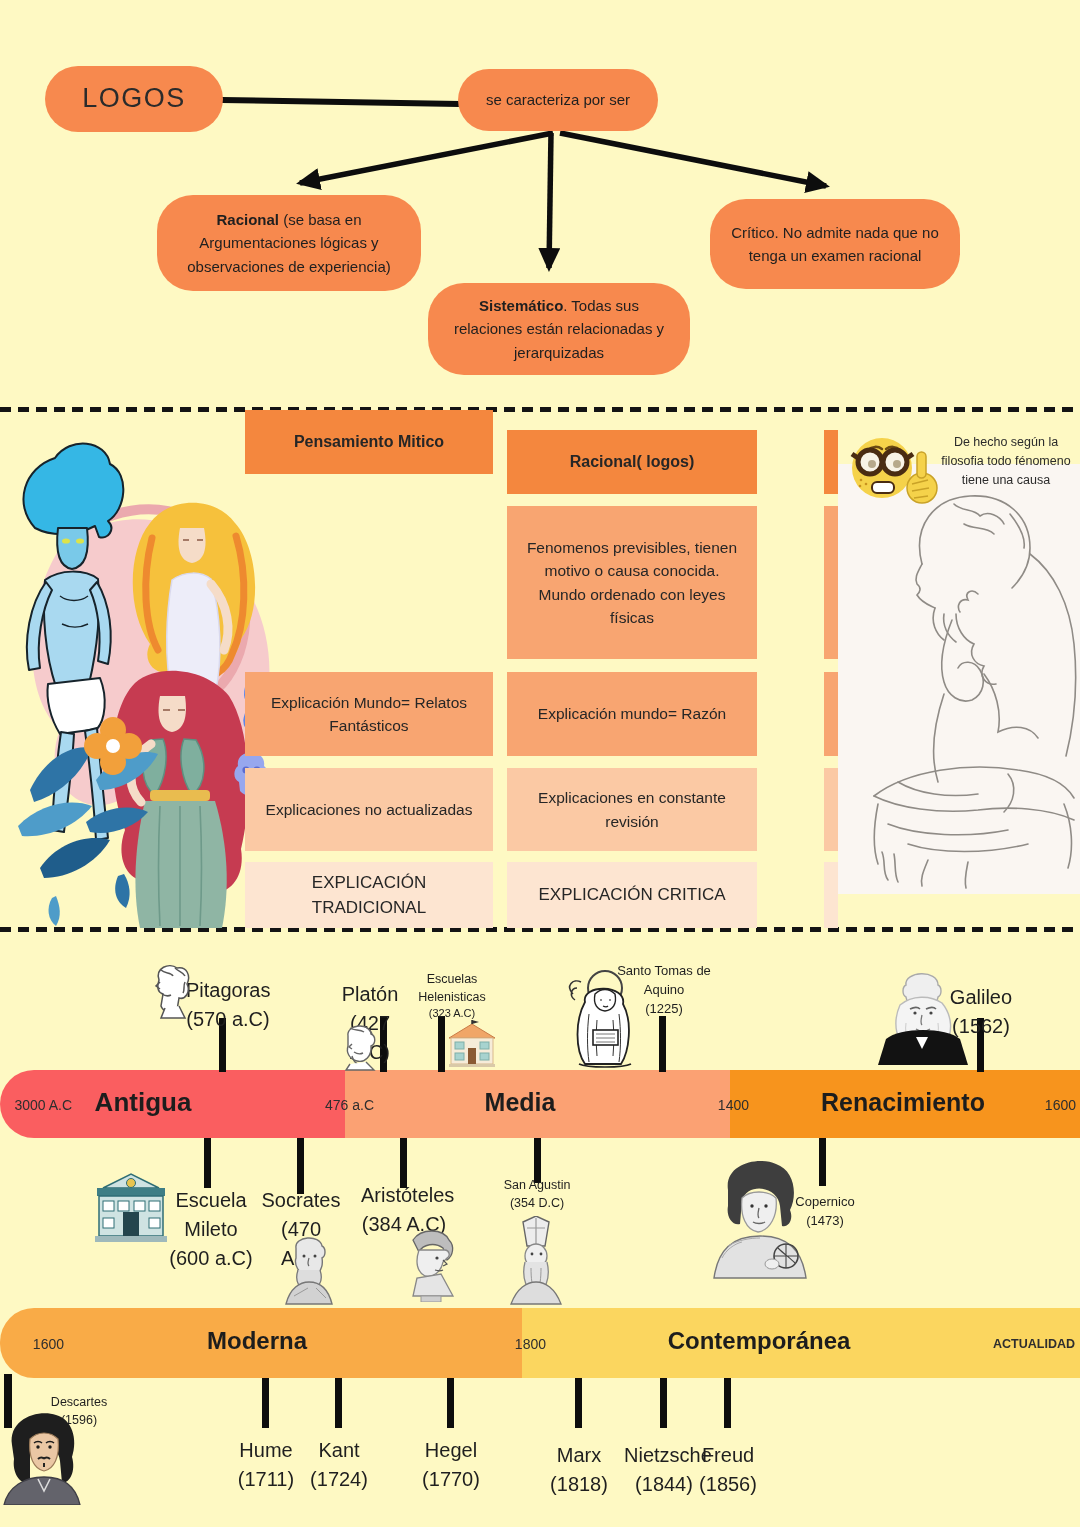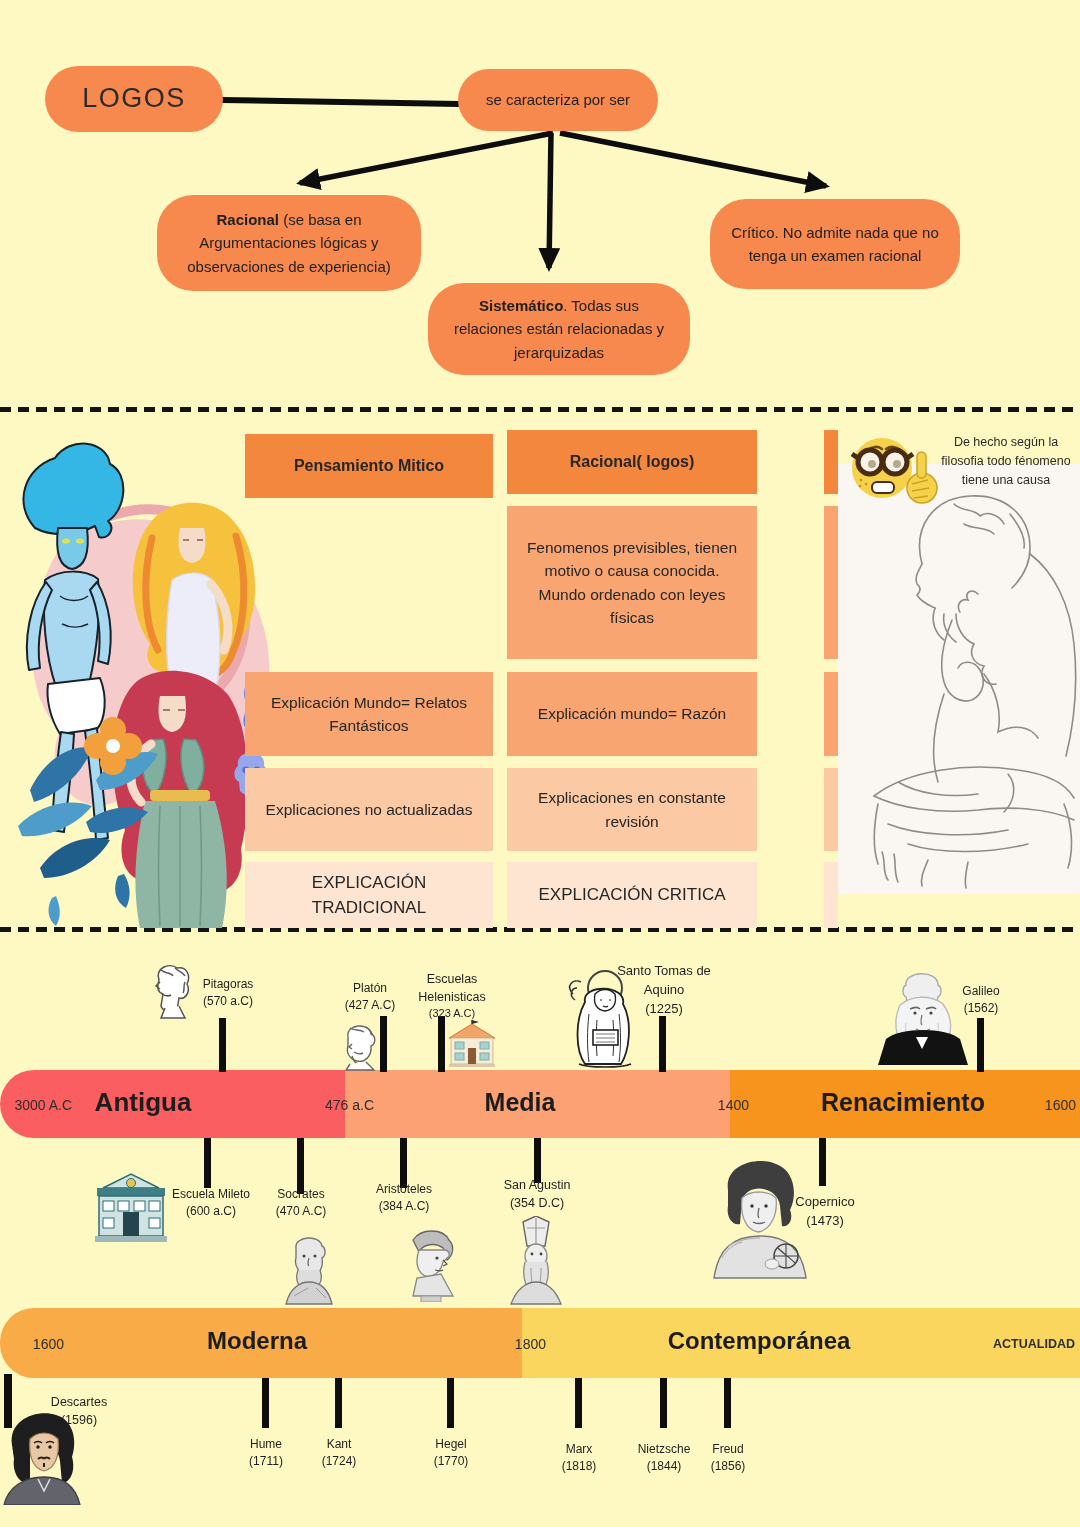--- a/index.html
+++ b/index.html
@@ -22,21 +22,21 @@
   .c12{background:#F8A571;}
   .c3{background:#FBC9A4;}
   .c4{background:#FDE5D1;font-size:17px;}
   .sliver{position:absolute;left:824px;width:14px;}
   .note-text{position:absolute;left:940px;top:433px;width:132px;text-align:center;
              font-size:12.5px;line-height:1.5;color:#2b2b2b;}
   
   .bar-label{position:absolute;font-weight:800;color:#1d1d1d;text-align:center;}
   .bar-year{position:absolute;font-size:14px;color:#2e2e2e;text-align:right;}
   .tick{position:absolute;width:7px;background:#0d0d0d;}
-  .evt{position:absolute;text-align:center;font-size:12px;color:#1f1f1f;line-height:1.45;}
+  .evt{position:absolute;text-align:center;font-size:20px;color:#1f1f1f;line-height:1.45;}
   .evt.sm{font-size:12.5px;}
   .evt .yr{display:block;}
 </style>
 </head>
 <body>
 
 <div class="page">
 
   <svg class="abs" style="left:0;top:0;width:1080px;height:410px" viewBox="0 0 1080 410">
     <defs>
@@ -161,21 +161,21 @@
       <path d="M44,388 C48,398 44,408 50,416 M56,390 C58,400 56,410 60,418"></path>
     </g>
   </svg>
 
   <div class="sliver" style="top:430px;height:64px;background:#F4873E"></div>
   <div class="sliver" style="top:506px;height:153px;background:#F8A571"></div>
   <div class="sliver" style="top:672px;height:84px;background:#F8A571"></div>
   <div class="sliver" style="top:768px;height:83px;background:#FBC9A4"></div>
   <div class="sliver" style="top:862px;height:66px;background:#FDE5D1"></div>
 
-  <div class="cell hdr" style="left:245px;top:434px;width:248px;height:64px">Pensamiento Mitico</div>
+  <div class="cell hdr" style="left:245px;top:410px;width:248px;height:64px">Pensamiento Mitico</div>
   <div class="cell hdr" style="left:507px;top:430px;width:250px;height:64px">Racional( logos)</div>
 
   <div class="cell c12" style="left:507px;top:506px;width:250px;height:153px">Fenomenos previsibles, tienen motivo o causa conocida. Mundo ordenado con leyes físicas</div>
 
   <div class="cell c12" style="left:245px;top:672px;width:248px;height:84px">Explicación Mundo=  Relatos Fantásticos</div>
   <div class="cell c12" style="left:507px;top:672px;width:250px;height:84px">Explicación mundo= Razón</div>
 
   <div class="cell c3" style="left:245px;top:768px;width:248px;height:83px">Explicaciones no actualizadas</div>
   <div class="cell c3" style="left:507px;top:768px;width:250px;height:83px">Explicaciones en constante revisión</div>
 

